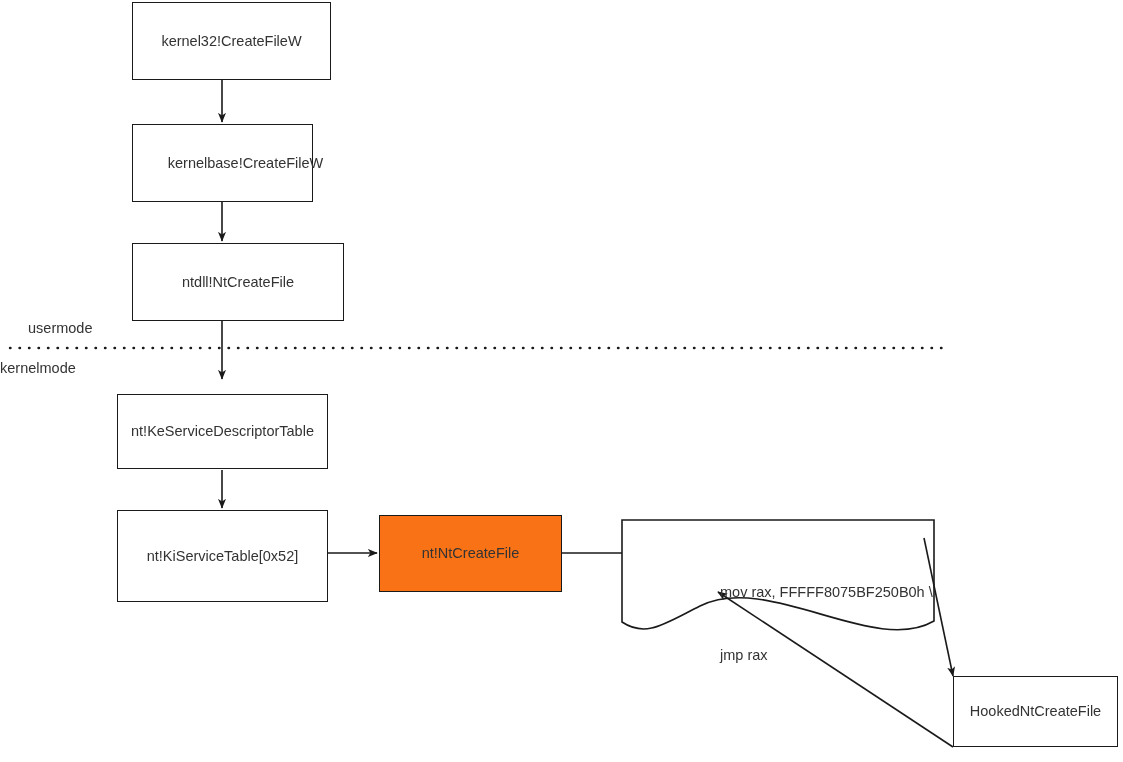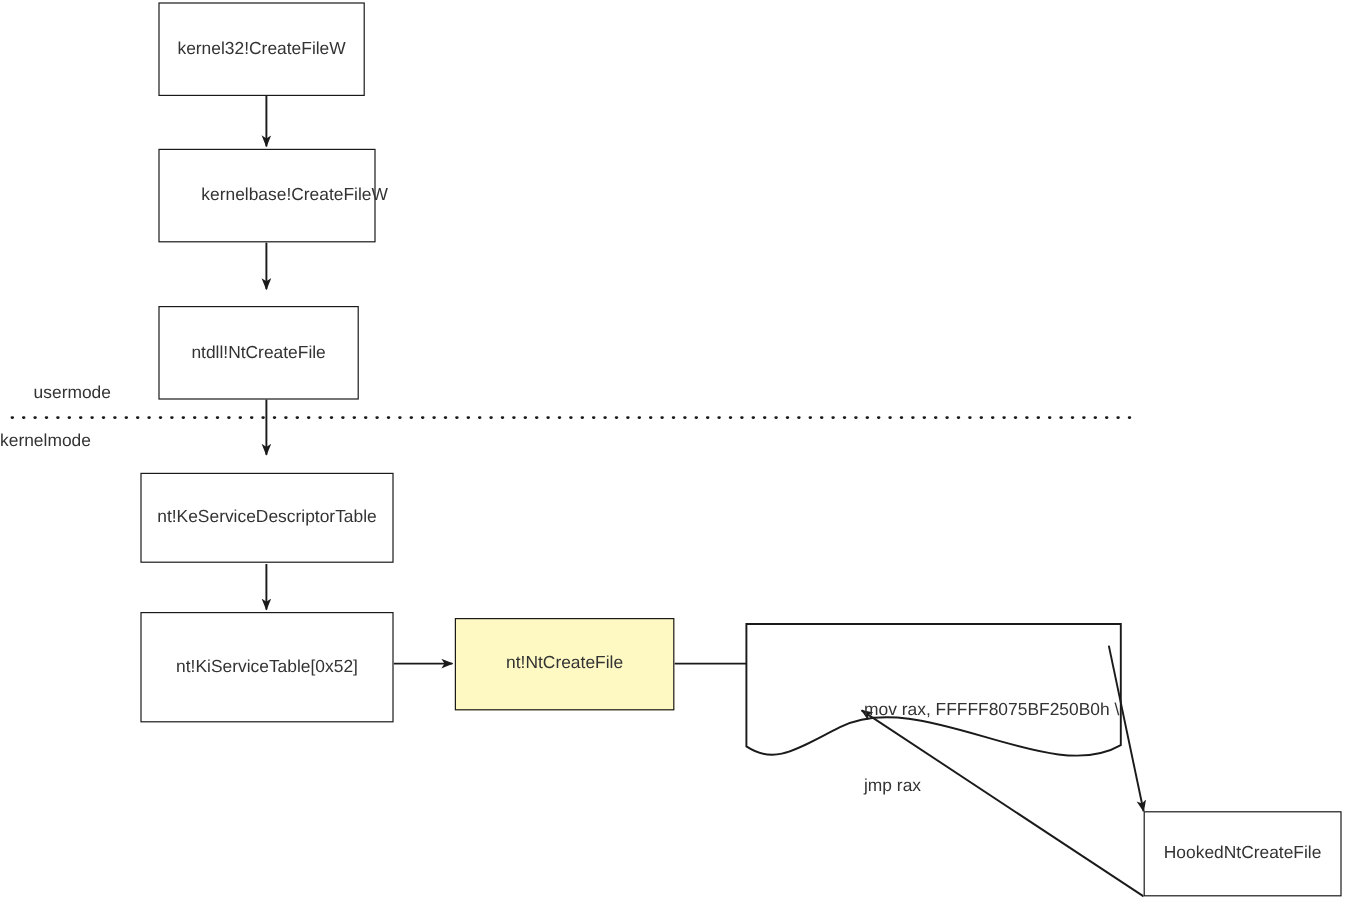--- a/index.html
+++ b/index.html
@@ -11,21 +11,21 @@
   .stage{position:absolute;left:0;top:0;width:1123px;height:762px;}
   svg.edges{position:absolute;left:0;top:0;width:1123px;height:762px;pointer-events:none;}
 
   .node{
     position:absolute;box-sizing:border-box;
     border:1.6px solid #1a1a1a;background:#ffffff;
     display:flex;align-items:center;justify-content:center;
     font-size:14.5px;line-height:1.25;color:#333333;
     text-align:center;
   }
-  .node.accent{background:#fef9c3;}
+  .node.accent{background:#f97316;}
 
   .node-label{display:block;}
 
   .side-label{
     position:absolute;font-size:14.5px;color:#333333;white-space:nowrap;
   }
 
   .codebox{
     position:absolute;left:622px;top:520px;width:312px;height:120px;margin-left:34px;
   }
@@ -65,29 +65,29 @@
              C 664,624 646,638 622,622 Z" fill="#ffffff" stroke="#1a1a1a" stroke-width="1.6"></path>
 
     <line x1="924" y1="538" x2="953" y2="676" stroke="#1a1a1a" stroke-width="1.6" marker-end="url(#ah)"></line>
 
     <line x1="953" y1="747" x2="718" y2="592" stroke="#1a1a1a" stroke-width="1.6" marker-end="url(#ah)"></line>
   </svg>
 
   <div class="side-label" style="left:8px;top:320px;margin-left:20px;">usermode</div>
   <div class="side-label" style="left:0px;top:360px;">kernelmode</div>
 
-  <div class="node" style="left:132px;top:2px;width:172px;height:78px;">
+  <div class="node" style="left:132px;top:2px;width:199px;height:78px;">
     <span class="node-label">kernel32!CreateFileW</span>
   </div>
 
   <div class="node" style="left:132px;top:124px;width:181px;height:78px;padding-left:46px;">
     <span class="node-label">kernelbase!CreateFileW</span>
   </div>
 
-  <div class="node" style="left:132px;top:243px;width:167px;height:78px;margin-top:12px;">
+  <div class="node" style="left:132px;top:243px;width:212px;height:78px;">
     <span class="node-label">ntdll!NtCreateFile</span>
   </div>
 
   <div class="node" style="left:117px;top:394px;width:211px;height:75px;">
     <span class="node-label">nt!KeServiceDescriptorTable</span>
   </div>
 
   <div class="node" style="left:117px;top:510px;width:211px;height:92px;">
     <span class="node-label">nt!KiServiceTable[0x52]</span>
   </div>

